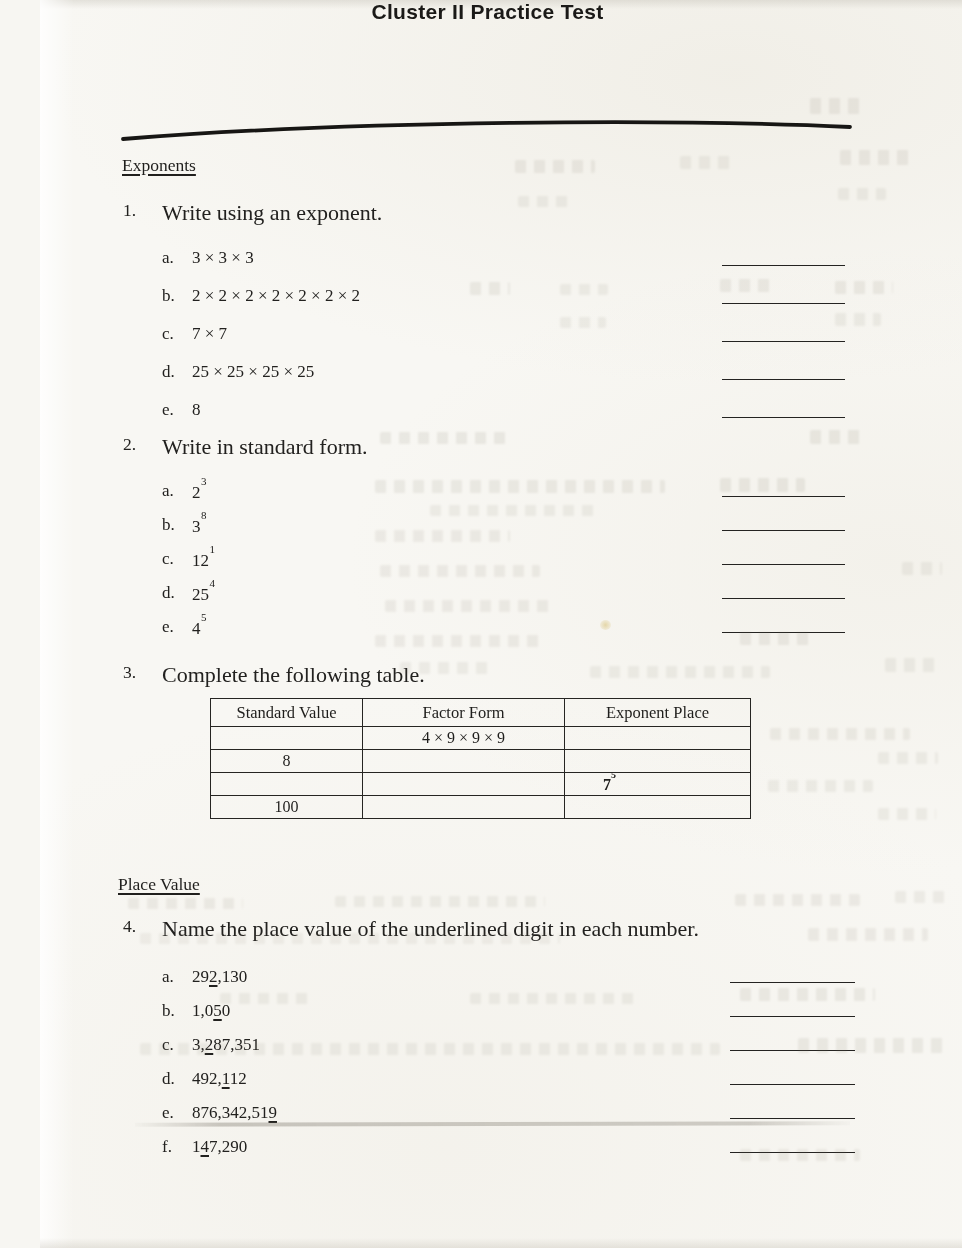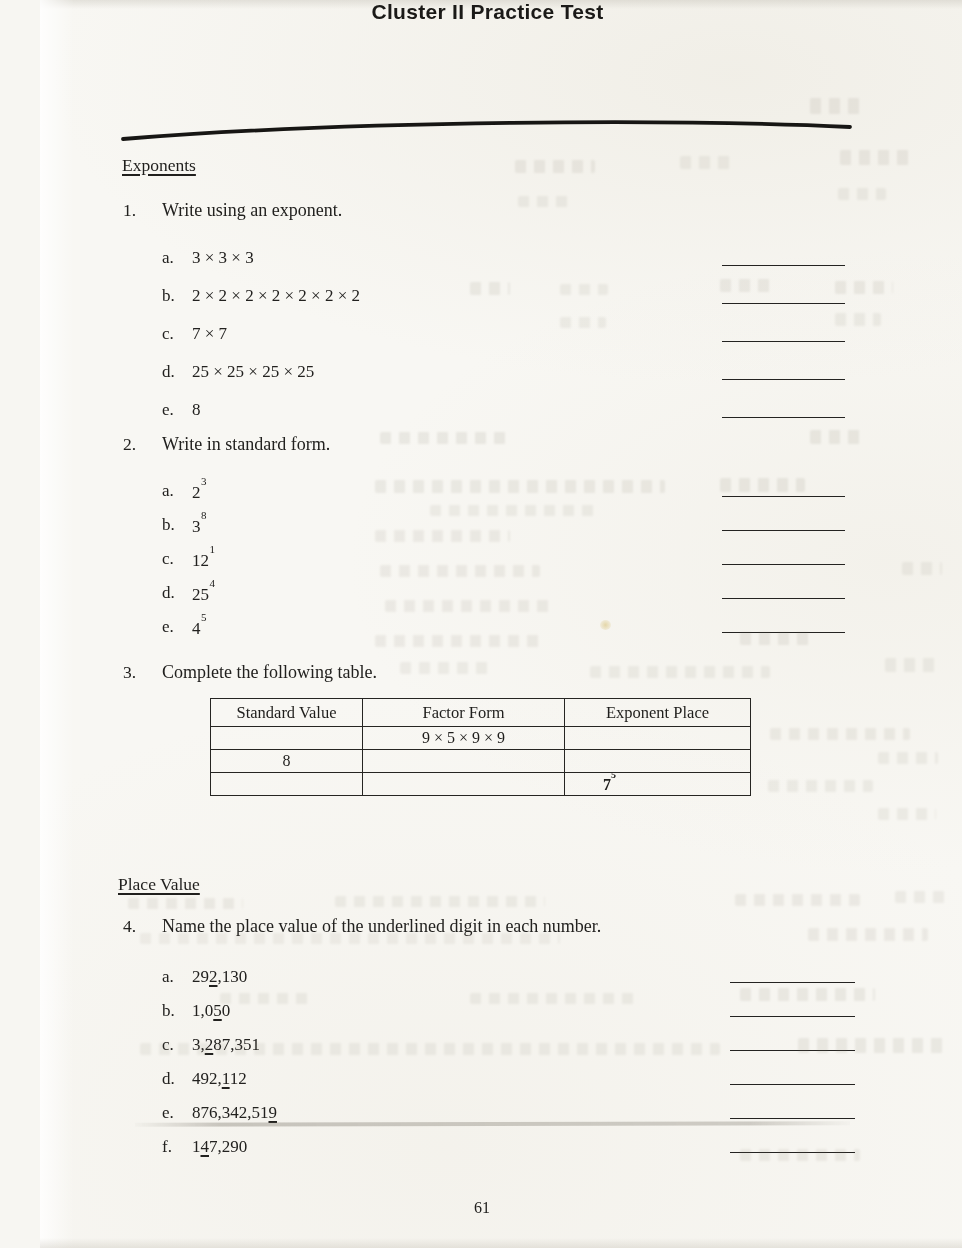--- a/index.html
+++ b/index.html
@@ -26,21 +26,21 @@
     font-family:"Liberation Sans","DejaVu Sans",sans-serif;
     font-weight:bold; font-size:21px; letter-spacing:.3px; color:#1b1a18;
   }
   .swoosh{position:absolute; left:80px; top:117px;}
 
   .heading{
     position:absolute; font-size:17.5px; color:#201f1d;
     text-decoration:underline; text-decoration-thickness:1.5px; text-underline-offset:3px;
   }
   .qnum{position:absolute; left:83px; font-size:17.5px;}
-  .qprompt{position:absolute; left:122px; font-size:18px;}
+  .qprompt{position:absolute; left:122px; font-size:22px;}
 
   .items{position:absolute; left:122px; width:720px;}
   .item-row{position:absolute; left:0; width:720px;}
   .item-label{position:absolute; left:0; top:0; font-size:17px;}
   .item-text{position:absolute; left:30px; top:0; font-size:17px; white-space:nowrap;}
   .item-text sup{font-size:11px; position:relative; top:-6px; left:.5px;}
   .under{
     text-decoration:underline; text-decoration-thickness:1.6px; text-underline-offset:2.5px;
   }
   .answer-line{position:absolute; height:0; border-top:1.8px solid #242321;}
@@ -163,32 +163,37 @@
     <thead>
         <tr>
           <th>Standard Value</th>
           <th>Factor Form</th>
           <th>Exponent Place</th>
         </tr>
       </thead>
     <tbody>
         <tr>
           <td><span></span></td>
-          <td><span>9 × 5 × 9 × 9</span></td>
+          <td><span>4 × 9 × 9 × 9</span></td>
           <td><span></span></td>
         </tr>
         <tr>
           <td><span>8</span></td>
           <td><span></span></td>
           <td><span></span></td>
         </tr>
         <tr>
           <td><span></span></td>
           <td><span></span></td>
           <td><span class="shift-left"><span>7</span><sup>5</sup></span></td>
+        </tr>
+        <tr>
+          <td><span>100</span></td>
+          <td><span></span></td>
+          <td><span></span></td>
         </tr>
       </tbody>
   </table>
 
   <div class="heading" style="left:78px; top:874px">Place Value</div>
 
   <div class="qnum" style="top:916px">4.</div>
   <div class="qprompt" style="top:916px">Name the place value of the underlined digit in each number.</div>
   <div class="items" id="q4-items" style="top:967px">
       <div class="item-row" style="top: 0px; height: 34px;">
@@ -216,21 +221,20 @@
         <span class="item-text"><span>876,342,51</span><span class="under">9</span><span></span></span>
         <span class="answer-line" style="left: 568px; width: 125px; top: 15px;"></span>
       </div>
       <div class="item-row" style="top: 170px; height: 34px;">
         <span class="item-label">f.</span>
         <span class="item-text"><span>1</span><span class="under">4</span><span>7,290</span></span>
         <span class="answer-line" style="left: 568px; width: 125px; top: 15px;"></span>
       </div>
     </div>
 
-  <div class="pagenum">61</div>
 
   <div class="smudge-line"></div>
   <div class="spot"></div>
   <div id="ghosts">
       <div class="ghost" style="left: 770px; top: 98px; width: 55px; height: 16px; opacity: 0.12;"></div>
       <div class="ghost" style="left: 475px; top: 160px; width: 80px; height: 13px; opacity: 0.12;"></div>
       <div class="ghost" style="left: 640px; top: 156px; width: 55px; height: 13px; opacity: 0.1;"></div>
       <div class="ghost" style="left: 800px; top: 150px; width: 70px; height: 15px; opacity: 0.12;"></div>
       <div class="ghost" style="left: 478px; top: 196px; width: 55px; height: 11px; opacity: 0.1;"></div>
       <div class="ghost" style="left: 798px; top: 188px; width: 48px; height: 12px; opacity: 0.1;"></div>

